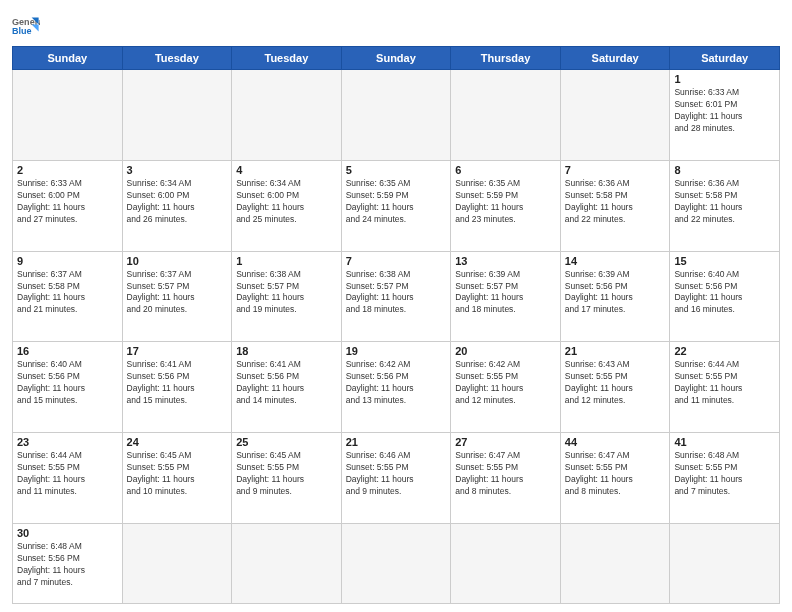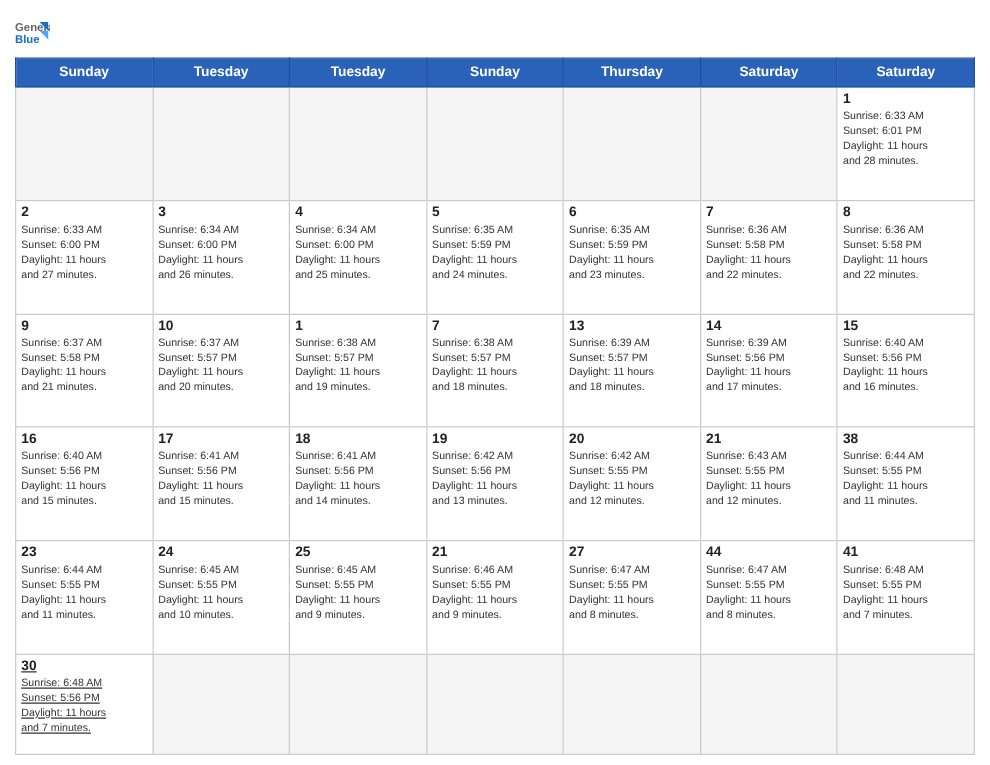--- a/index.html
+++ b/index.html
@@ -70,21 +70,20 @@
       font-size: 9px;
       color: #333;
       background: #fff;
       height: 78px;
     }
     .calendar tbody tr td.empty {
       background: #f5f5f5;
     }
     .calendar tbody tr td.last-row {
       height: 60px;
-      text-decoration: underline;
     }
     .day-num {
       font-size: 11px;
       font-weight: bold;
       color: #222;
       display: block;
       margin-bottom: 2px;
     }
     .day-info {
       font-size: 8.5px;
@@ -215,21 +214,21 @@
           </td>
           <td>
             <span class="day-num">20</span>
             <div class="day-info">Sunrise: 6:42 AM<br>Sunset: 5:55 PM<br>Daylight: 11 hours<br>and 12 minutes.</div>
           </td>
           <td>
             <span class="day-num">21</span>
             <div class="day-info">Sunrise: 6:43 AM<br>Sunset: 5:55 PM<br>Daylight: 11 hours<br>and 12 minutes.</div>
           </td>
           <td>
-            <span class="day-num">38</span>
+            <span class="day-num">22</span>
             <div class="day-info">Sunrise: 6:44 AM<br>Sunset: 5:55 PM<br>Daylight: 11 hours<br>and 11 minutes.</div>
           </td>
         </tr>
         <tr>
           <td>
             <span class="day-num">23</span>
             <div class="day-info">Sunrise: 6:44 AM<br>Sunset: 5:55 PM<br>Daylight: 11 hours<br>and 11 minutes.</div>
           </td>
           <td>
             <span class="day-num">24</span>

